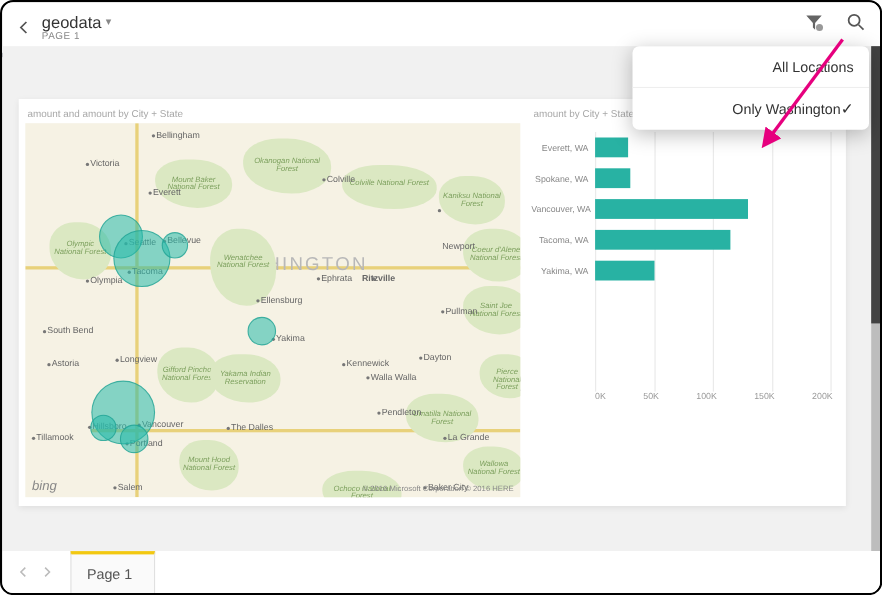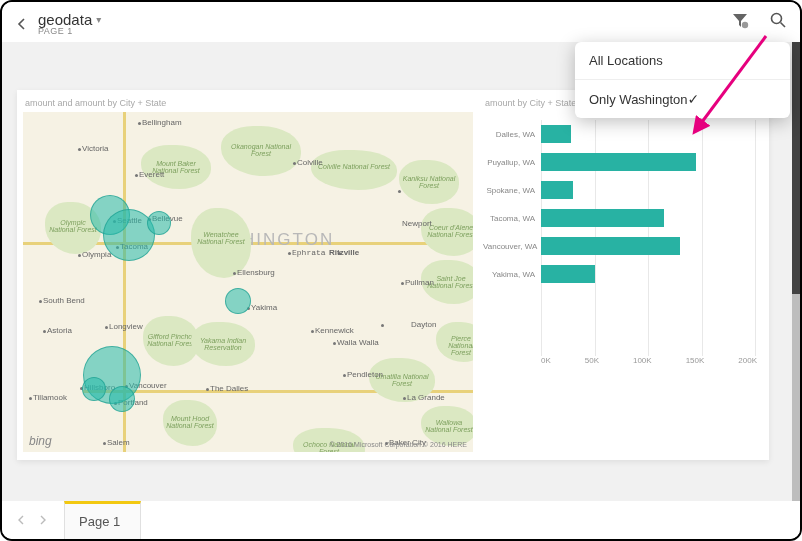--- a/index.html
+++ b/index.html
@@ -19,21 +19,21 @@
     border: 2px solid #000;
     border-radius: 12px;
     background: #fff;
     overflow: hidden;
   }
   
   .topbar {
     position: absolute;
     left: 0; right: 0; top: 0;
     height: 50px;
-    border-bottom: 6px solid #0f172a;
+    border-bottom: 4px solid #0f172a;
     background: #fff;
     display: flex;
     align-items: center;
     padding: 0 8px;
     box-sizing: border-box;
   }
   .back-btn {
     width: 28px; height: 28px;
     display: flex; align-items: center; justify-content: center;
     cursor: pointer;
@@ -109,21 +109,21 @@
     position:absolute;
     top:40px; right:10px;
     width:215px;
     background:#fff;
     border-radius:6px;
     box-shadow:0 4px 18px rgba(0,0,0,0.25);
     overflow:hidden;
     z-index:50;
   }
   .dropdown-item {
-    display:flex; align-items:center; justify-content:flex-start;
+    display:flex; align-items:center; justify-content:flex-end;
     padding:11px 14px;
     border-bottom:1px solid #eee;
     font-size:13px; color:#333;
     cursor:pointer;
   }
   .dropdown-item:last-child { border-bottom:none; }
   .check { font-size:14px; color:#333; }
 
   
   .annotation-arrow {
@@ -250,33 +250,33 @@
             <div class="city-label" style="left: 129px; top: 102px;">Bellevue</div>
             <div class="city-dot" style="left: 55px; top: 142px;"></div>
             <div class="city-label" style="left: 59px; top: 138px;">Olympia</div>
             <div class="city-dot" style="left: 93px; top: 134px;"></div>
             <div class="city-label" style="left: 97px; top: 130px;">Tacoma</div>
             <div class="city-dot" style="left: 270px; top: 50px;"></div>
             <div class="city-label" style="left: 274px; top: 46px;">Colville</div>
             <div class="city-dot" style="left: 375px; top: 78px;"></div>
             <div class="city-label" style="left: 379px; top: 74px; margin-top: 33px;">Newport</div>
             <div class="city-dot" style="left: 265px; top: 140px;"></div>
-            <div class="city-label" style="left: 269px; top: 136px; font-family: Liberation Mono, monospace;">Ephrata</div>
+            <div class="city-label" style="left: 269px; top: 136px;">Ephrata</div>
             <div class="city-dot" style="left: 210px; top: 160px;"></div>
             <div class="city-label" style="left: 214px; top: 156px;">Ellensburg</div>
             <div class="city-dot" style="left: 315px; top: 140px;"></div>
             <div class="city-label" style="left: 306px; top: 136px; font-weight: bold;">Ritzville</div>
             <div class="city-dot" style="left: 224px; top: 195px;"></div>
             <div class="city-label" style="left: 228px; top: 191px;">Yakima</div>
             <div class="city-dot" style="left: 378px; top: 170px;"></div>
             <div class="city-label" style="left: 382px; top: 166px;">Pullman</div>
             <div class="city-dot" style="left: 310px; top: 230px;"></div>
             <div class="city-label" style="left: 314px; top: 226px;">Walla Walla</div>
             <div class="city-dot" style="left: 358px; top: 212px;"></div>
-            <div class="city-label" style="left: 362px; top: 208px; margin-left: 26px;">Dayton</div>
+            <div class="city-label" style="left: 362px; top: 208px;">Dayton</div>
             <div class="city-dot" style="left: 288px; top: 218px;"></div>
             <div class="city-label" style="left: 292px; top: 214px;">Kennewick</div>
             <div class="city-dot" style="left: 82px; top: 214px;"></div>
             <div class="city-label" style="left: 86px; top: 210px;">Longview</div>
             <div class="city-dot" style="left: 20px; top: 218px;"></div>
             <div class="city-label" style="left: 24px; top: 214px;">Astoria</div>
             <div class="city-dot" style="left: 6px; top: 285px;"></div>
             <div class="city-label" style="left: 10px; top: 281px;">Tillamook</div>
             <div class="city-dot" style="left: 57px; top: 275px;"></div>
             <div class="city-label" style="left: 61px; top: 271px;">Hillsboro</div>
@@ -311,47 +311,41 @@
       <div class="chart-viz">
         <div id="chart-grid">
             <div class="grid-line" style="left: 58px;"></div>
             <div class="grid-line" style="left: 111.5px;"></div>
             <div class="grid-line" style="left: 165px;"></div>
             <div class="grid-line" style="left: 218.5px;"></div>
             <div class="grid-line" style="left: 272px;"></div>
           </div>
         <div class="chart-rows" id="chart-rows">
             <div class="chart-row">
-              <div class="cat-label">Dalles, WA</div>
+              <div class="cat-label">Everett, WA</div>
               <div class="bar-area">
                 <div class="bar" style="width: 29.96px;"></div>
               </div>
             </div>
             <div class="chart-row">
-              <div class="cat-label">Puyallup, WA</div>
-              <div class="bar-area">
-                <div class="bar" style="width: 155.15px;"></div>
-              </div>
-            </div>
-            <div class="chart-row">
               <div class="cat-label">Spokane, WA</div>
               <div class="bar-area">
                 <div class="bar" style="width: 32.1px;"></div>
               </div>
             </div>
             <div class="chart-row">
+              <div class="cat-label">Vancouver, WA</div>
+              <div class="bar-area">
+                <div class="bar" style="width: 139.1px;"></div>
+              </div>
+            </div>
+            <div class="chart-row">
               <div class="cat-label">Tacoma, WA</div>
               <div class="bar-area">
                 <div class="bar" style="width: 123.05px;"></div>
-              </div>
-            </div>
-            <div class="chart-row">
-              <div class="cat-label">Vancouver, WA</div>
-              <div class="bar-area">
-                <div class="bar" style="width: 139.1px;"></div>
               </div>
             </div>
             <div class="chart-row">
               <div class="cat-label">Yakima, WA</div>
               <div class="bar-area">
                 <div class="bar" style="width: 53.5px;"></div>
               </div>
             </div>
           </div>
         <div class="chart-axis" id="chart-axis">

